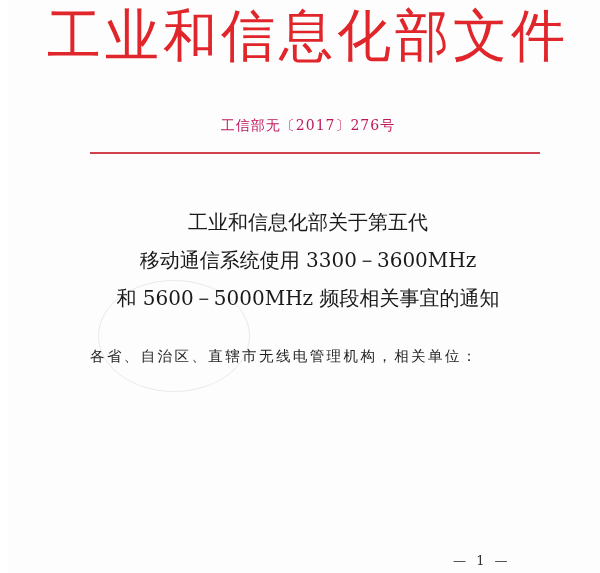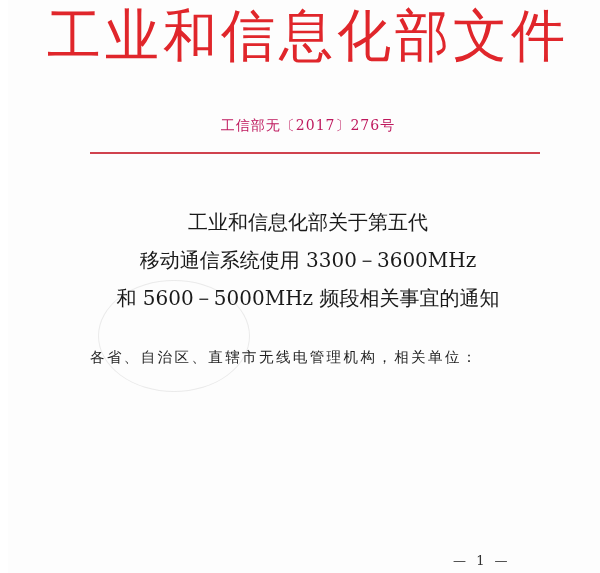--- a/index.html
+++ b/index.html
@@ -69,20 +69,21 @@
       left: 82px; top: 345px;
       width: 440px;
       font-size: 14.5px;
       line-height: 25px;
       color: #1f1f1f;
       letter-spacing: 2.4px;
     }
     .para {
       display: block;
       margin: 0;
+      font-family: Liberation Mono, monospace;
     }
     .indent {
       text-indent: 30px;
     }
     .page-number {
       position: absolute;
       left: 445px; top: 553px;
       font-size: 13px;
       color: #333;
       letter-spacing: 3px;

